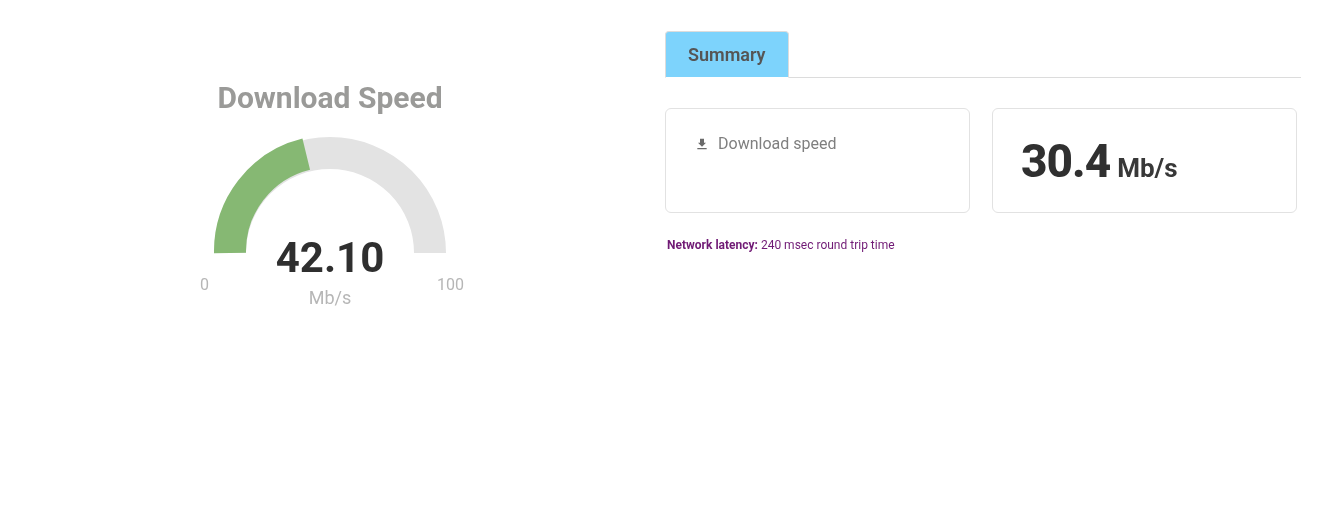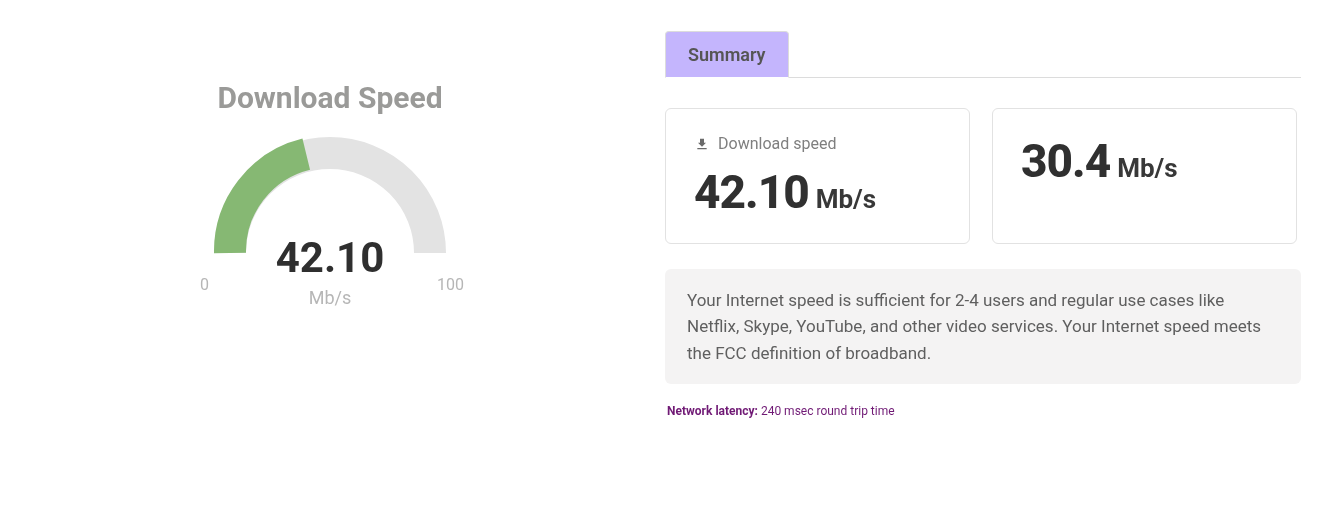--- a/index.html
+++ b/index.html
@@ -73,21 +73,21 @@
     .right-panel {
       flex: 1;
       padding: 0 15px 0 15px;
     }
     .tabs {
       display: flex;
       border-bottom: 1px solid #dcdcdc;
       margin-bottom: 30px;
     }
     .tab {
-      background: #c4b5fd;
+      background: #7dd3fc;
       border: 1px solid #dcdcdc;
       border-bottom: 1px solid #fff;
       border-radius: 4px 4px 0 0;
       padding: 12px 22px;
       font-size: 18px;
       font-weight: 600;
       color: #555;
       position: relative;
       top: 1px;
     }
@@ -169,33 +169,28 @@
   </div>
 
   <div class="cards">
     <div class="card">
       <div class="card-header">
         <svg viewBox="0 0 24 24">
           <path d="M12 16 L6 10 L9 10 L9 4 L15 4 L15 10 L18 10 Z M5 18 L19 18 L19 20 L5 20 Z"></path>
         </svg>
         <span>Download speed</span>
       </div>
-      <div>
-        <span class="card-value">42.10</span>
-        <span class="card-unit">Mb/s</span>
-      </div>
     </div>
 
     <div class="card">
       <div>
         <span class="card-value">30.4</span>
         <span class="card-unit">Mb/s</span>
       </div>
     </div>
   </div>
 
-  <div class="description">Your Internet speed is sufficient for 2-4 users and regular use cases like Netflix, Skype, YouTube, and other video services. Your Internet speed meets the FCC definition of broadband.</div>
 
   <div class="latency">
     <span class="label">Network latency:</span>
     <span>240 msec round trip time</span>
   </div>
 </div>
 
 </body></html>

